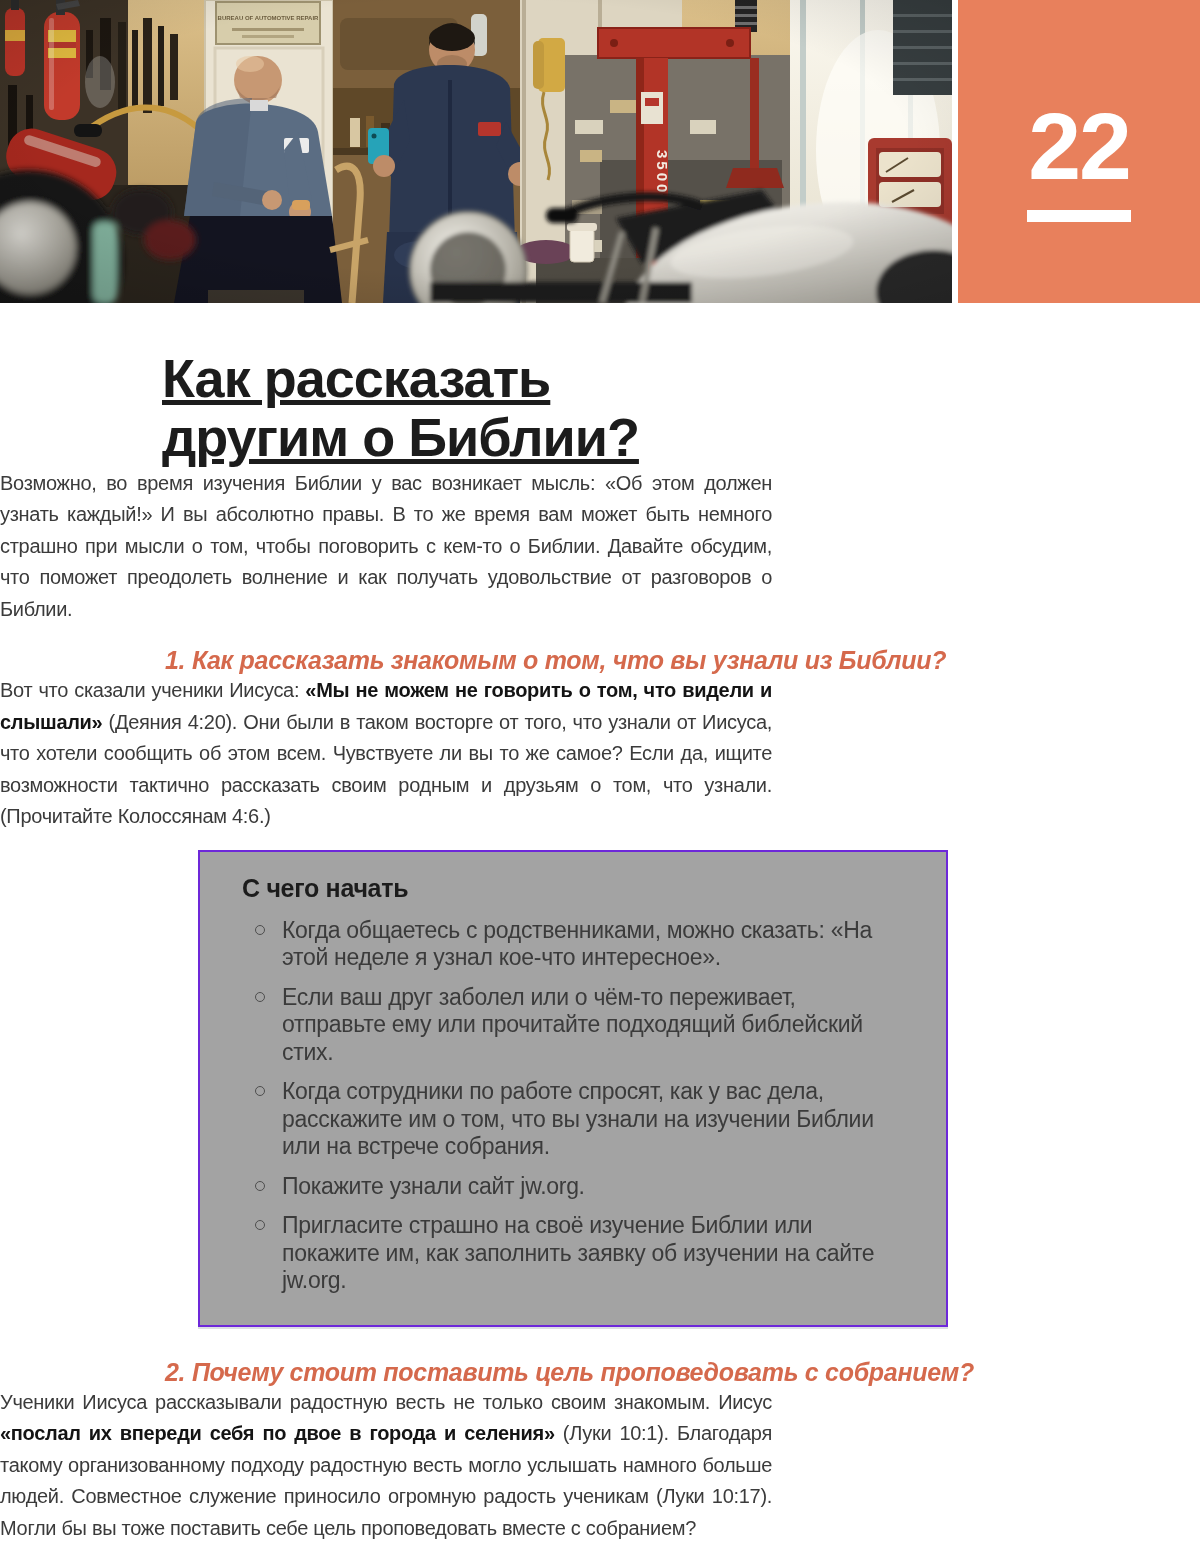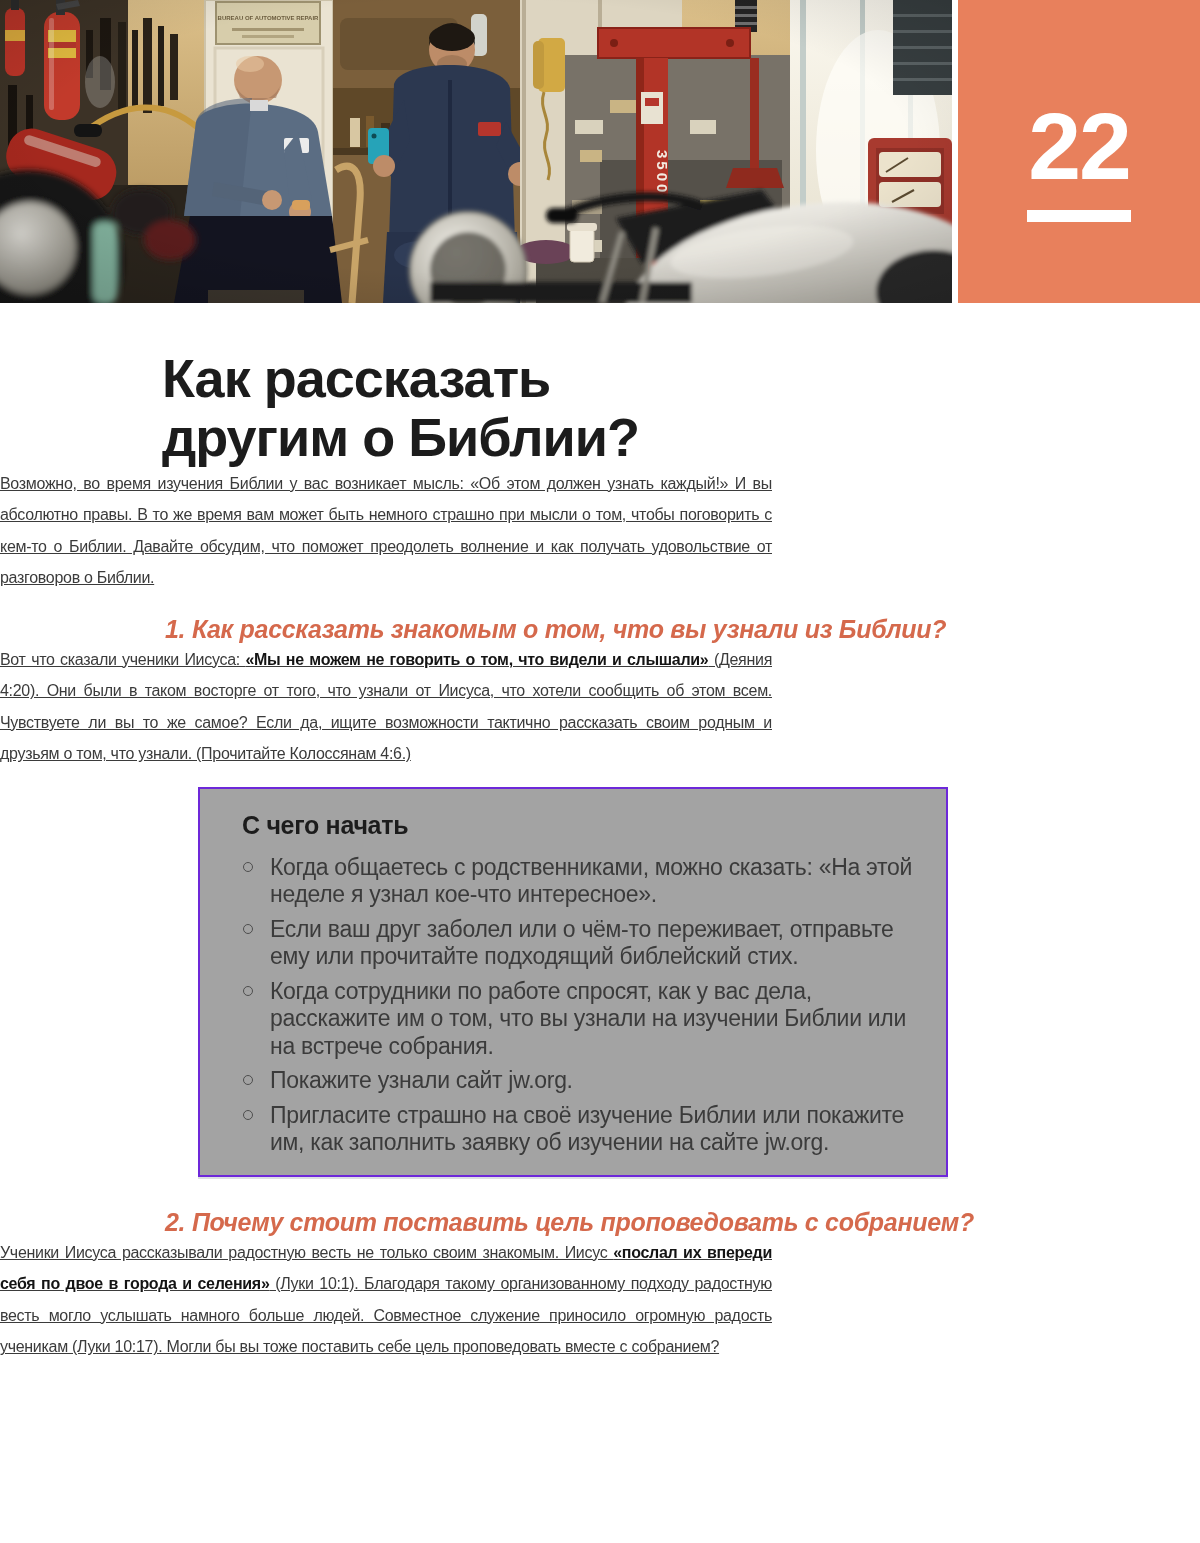--- a/index.html
+++ b/index.html
@@ -20,25 +20,25 @@
   }
   .lesson-number{
     color:#fff;font-size:95px;font-weight:bold;line-height:1;letter-spacing:-2px;
     margin-top:18px;
   }
   .lesson-underline{width:104px;height:12px;background:#fff;margin-top:16px;}
 
   
   .title{
     margin:46px 0 0 162px;width:820px;
-    font-size:54px;line-height:1.1;font-weight:bold;color:#1c1c1c;letter-spacing:-1px;
+    font-size:54px;line-height:1.1;font-weight:bold;color:#1c1c1c;letter-spacing:-1px;text-decoration:underline;
   }
   p.body{
-    font-size:16px;line-height:31.5px;letter-spacing:-0.3px;
-    text-align:justify;color:#3b3b3b;margin:0;text-decoration:underline;
+    font-size:20px;line-height:31.5px;letter-spacing:-0.3px;
+    text-align:justify;color:#3b3b3b;margin:0;
   }
   p.body b{color:#141414;}
   .intro{margin:26px 0 0 190px;width:772px;}
   .section-heading{
     margin:20px 0 0 165px;width:810px;
     font-size:25px;line-height:30px;font-weight:bold;letter-spacing:-0.3px;
     color:var(--heading-accent,#d5694c);
     font-style:italic;
   }
   .section-para{margin:11px 0 0 190px;width:772px;}
@@ -47,21 +47,21 @@
   
   .startbox{
     margin:17px 0 0 198px;width:750px;box-sizing:border-box;
     border:2px solid #6d28d9;background:#a3a3a3;
     padding:22px 34px 18px 42px;
     box-shadow:0 2px 0 rgba(120,126,140,0.25);
   }
   .startbox-title{font-size:25px;font-weight:bold;color:#1c1c1c;letter-spacing:-0.3px;margin:0;}
   .startbox ul{list-style:none;margin:14px 0 0 0;padding:0;}
   .startbox li{
-    position:relative;padding-left:28px;margin:0;
+    position:relative;padding-left:28px;margin:12px;
     font-size:23px;line-height:27.5px;letter-spacing:-0.3px;color:#3b3b3b;
   }
   .startbox li + li{margin-top:7px;}
   .bullet-ring{
     position:absolute;left:1px;top:8px;width:10px;height:10px;box-sizing:border-box;
     border:1.5px solid #4e4e4e;border-radius:50%;
   }
 </style>
 </head>
 <body>

